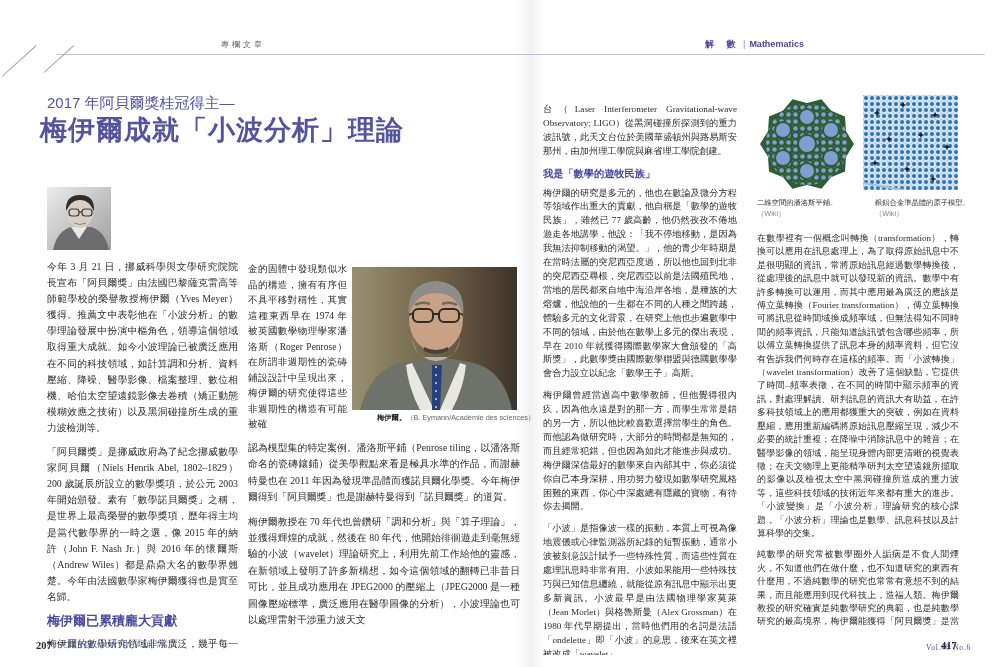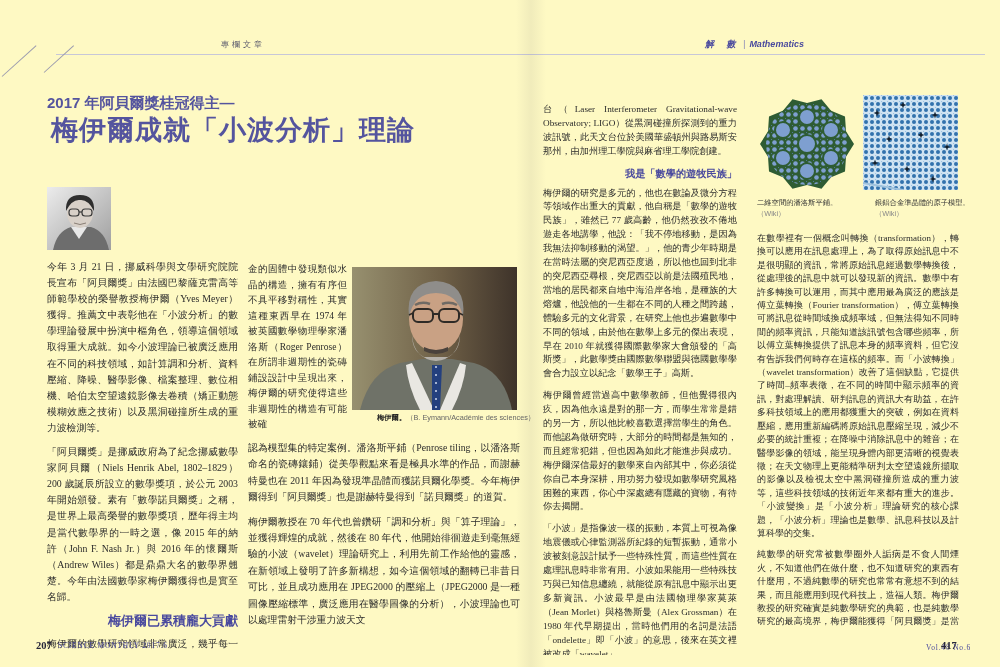--- a/index.html
+++ b/index.html
@@ -1,43 +1,43 @@
 <!DOCTYPE html>
 <html><head>
 <meta charset="utf-8">
 <style>
   html,body{margin:0;padding:0;background:#e9e9e9;}
-  #spread{position:relative;width:1000px;height:667px;background:#fef9c3;overflow:hidden;
+  #spread{position:relative;width:1000px;height:667px;background:#ffffff;overflow:hidden;
           font-family:"Liberation Serif",serif;}
   .abs{position:absolute;}
   
   .top-rule{position:absolute;top:54px;left:56px;width:929px;height:1px;background:#c7c7d8;}
   .slash{position:absolute;height:1px;background:#9a9aae;transform:rotate(-42deg);transform-origin:left center;}
   .gutter{position:absolute;top:0;left:516px;width:30px;height:667px;
           background:linear-gradient(to right,rgba(0,0,0,0),rgba(60,60,80,0.07),rgba(0,0,0,0));}
   
   .tab-left{position:absolute;top:39px;left:221px;font-family:"Liberation Sans",sans-serif;
             font-size:8px;letter-spacing:3px;color:#55556a;}
   .hdr-right{position:absolute;top:38px;left:705px;font-family:"Liberation Sans",sans-serif;
-             font-size:9px;font-weight:bold;color:#4a4a9e;font-style:italic;}
+             font-size:9px;font-weight:bold;color:#4a4a9e;}
   .hdr-right .zh{letter-spacing:5px;}
   .hdr-right .bar{font-weight:normal;color:#8a8ab8;padding:0 4px 0 0;}
   
   .kicker{position:absolute;top:94px;left:47px;font-family:"Liberation Sans",sans-serif;
-          font-size:15px;font-weight:bold;color:#54549e;}
-  .main-title{position:absolute;top:112px;left:51px;font-family:Liberation Serif, serif;
+          font-size:15px;font-weight:normal;color:#54549e;}
+  .main-title{position:absolute;top:112px;left:40px;font-family:Liberation Serif, serif;
               font-size:27px;font-weight:bold;color:#54549e;letter-spacing:1px;}
   
   .author-photo{position:absolute;top:187px;left:47px;width:64px;height:63px;overflow:hidden;}
   .author-bio{position:absolute;top:209px;left:122px;font-size:8.5px;line-height:15px;color:#3c3c3c;}
   
   .col{position:absolute;text-align:justify;color:#2b2b2b;overflow:hidden;}
   .para{margin:0 0 8px 0;}
   .sec-heading{font-family:"Liberation Sans",sans-serif;font-weight:bold;color:#4a4a9e;
-               margin:4px 0 7px 0;text-align:right;}
+               margin:4px 0 7px 0;text-align:left;}
   #l-col1{left:47px;top:259px;width:191px;height:393px;font-size:9.8px;line-height:16.1px;}
   #l-col1 .sec-heading{font-size:13px;}
   #l-col2-top{left:248px;top:262px;width:99px;height:172px;font-size:9.5px;line-height:15.5px;}
   #meyer-photo{left:352px;top:267px;width:165px;height:143px;overflow:hidden;}
   #meyer-caption{left:352px;top:413px;width:175px;font-size:7.3px;color:#666;
                  font-family:"Liberation Sans",sans-serif;padding-left:25px;}
   #meyer-caption .nm{font-weight:bold;color:#222;}
   #l-col2-wide{left:248px;top:440px;width:272px;height:212px;font-size:9.8px;line-height:16.4px;}
   #r-col1{left:543px;top:95px;width:194px;height:552px;font-size:9.2px;line-height:13.9px;margin-top:8px;}
   #r-col1 .sec-heading{font-size:10.2px;margin:6px 0 6px 0;}

